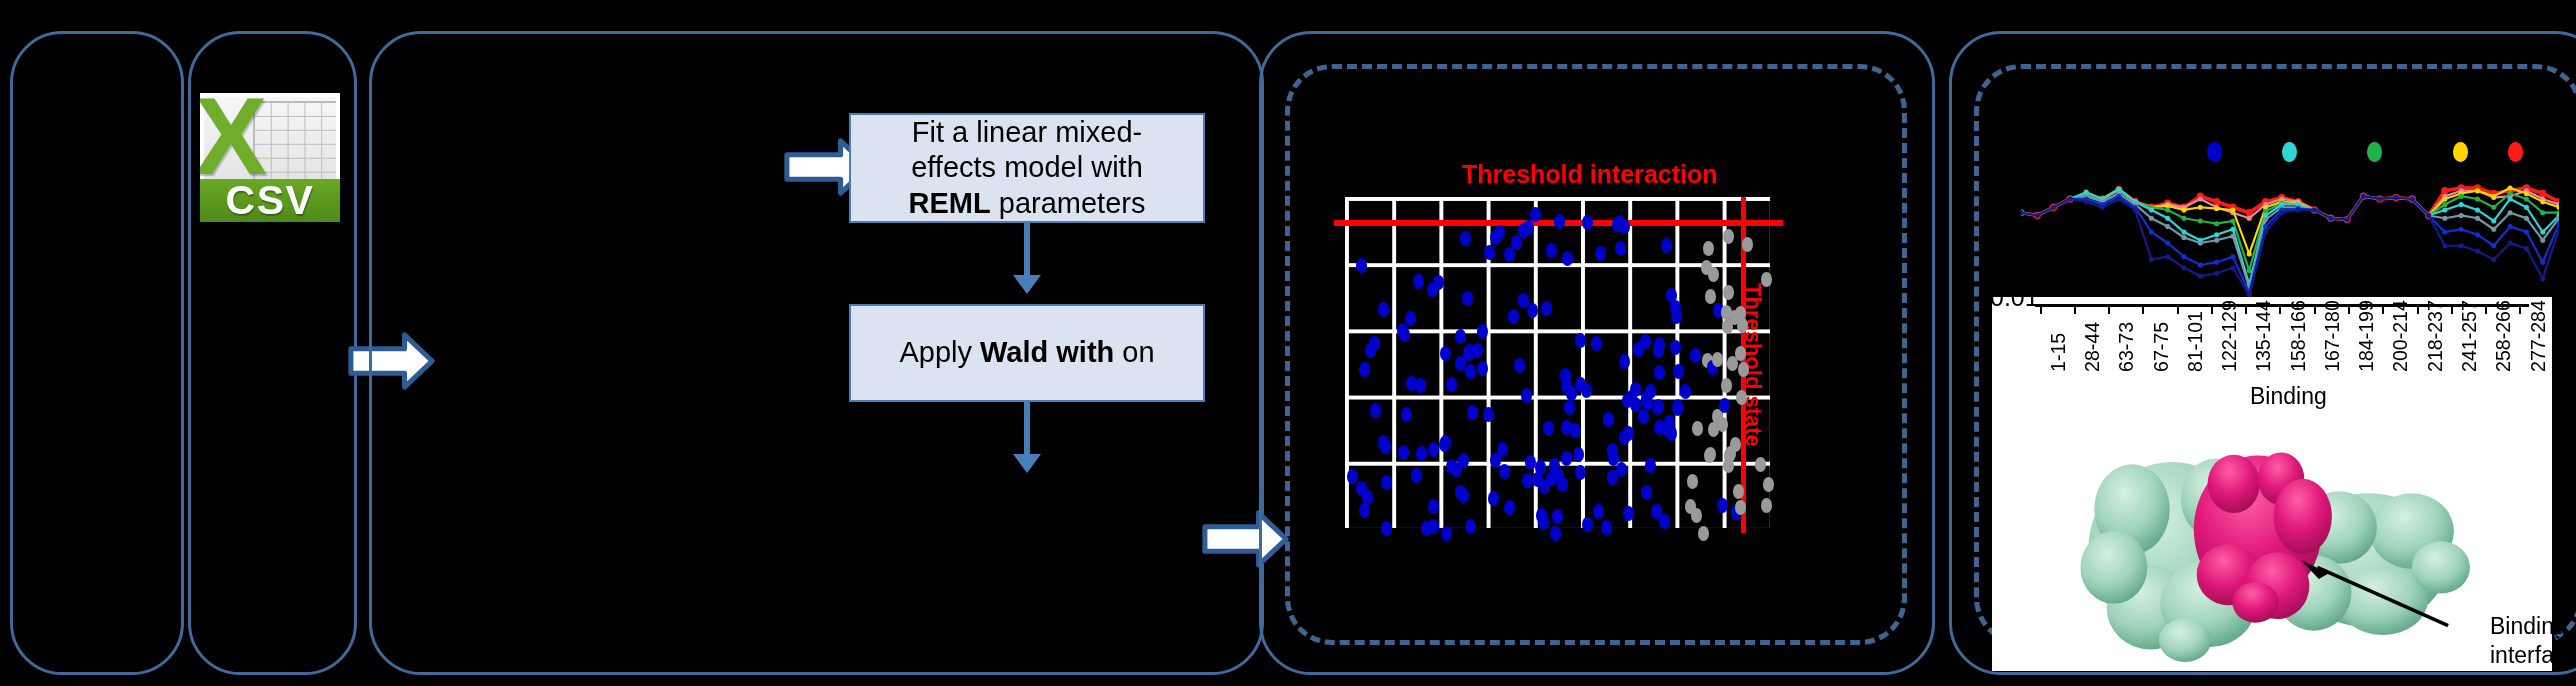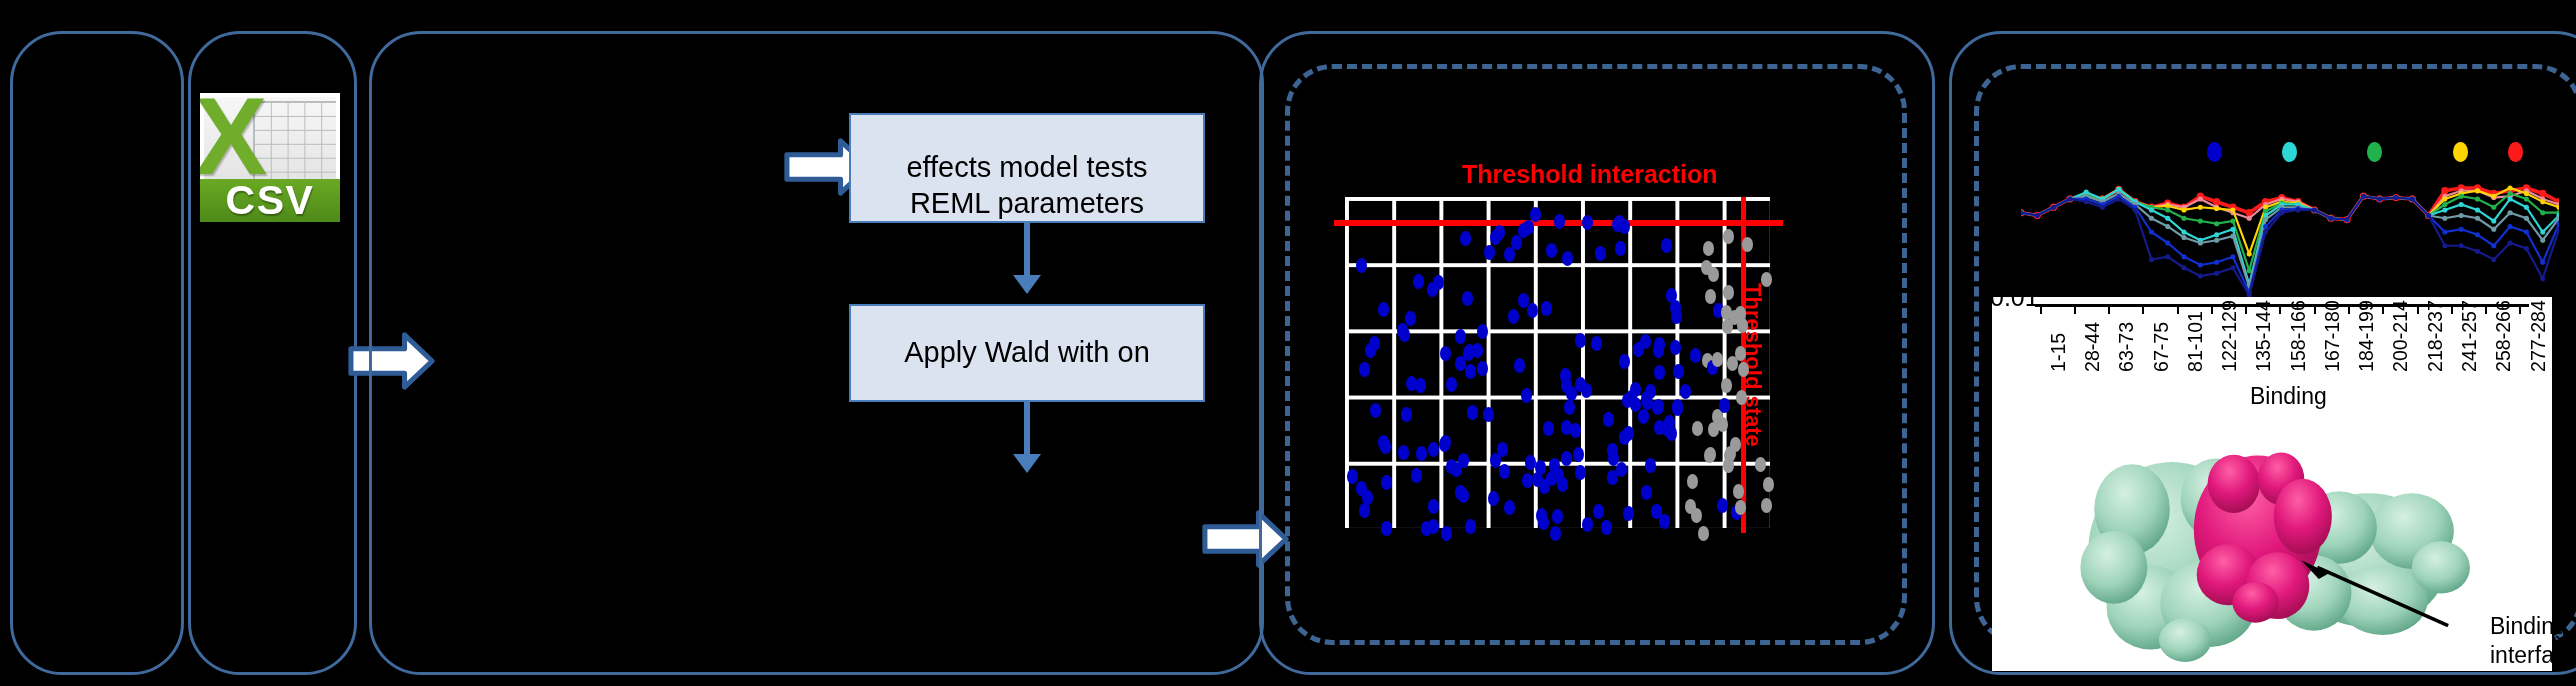--- a/index.html
+++ b/index.html
@@ -100,21 +100,21 @@
     color: #000000;
     font-size: 29px;
     line-height: 1.22;
     text-align: center;
     display: flex;
     align-items: center;
     justify-content: center;
     padding: 2.9px 7.3px;
     font-family: "Liberation Sans", sans-serif;
   }
-  .pbox b { font-weight: normal; }
+  .pbox b { font-weight: bold; }
 
   
   .vconn {
     position: absolute;
     width: 5.8px;
     background: #4a7ebb;
   }
   .vhead {
     position: absolute;
     width: 0; height: 0;
@@ -242,22 +242,22 @@
   </svg>
 
   <div class="panel-solid" style="left:369px; top:30.5px; width:895px; height:644px;"></div>
 
   <svg class="blockarrow" style="left:784px; top:137px; width:87px; height:60px;" viewBox="0 0 120 82">
     <polygon points="4,24 78,24 78,5 116,41 78,77 78,58 4,58" fill="#ffffff" stroke="#2f5c96" stroke-width="7" stroke-linejoin="round"></polygon>
   </svg>
 
   <div class="pbox" style="left:849px; top:113px; width:356px; height:110px;">
     <div>
-      <br>
-      <span>effects model tests</span><br>
+      <span>Fit a linear mixed-</span><br>
+      <span>effects model with</span><br>
       <b>REML</b><span> parameters</span>
     </div>
   </div>
 
   <div class="vconn" style="left:1024px; top:223px; height:55px;"></div>
   <div class="vhead" style="left:1013px; top:275px;"></div>
 
   <div class="pbox" style="left:849px; top:304px; width:356px; height:98px;">
     <div>
       <span>Apply </span><b>Wald with</b><span> on</span><br>

